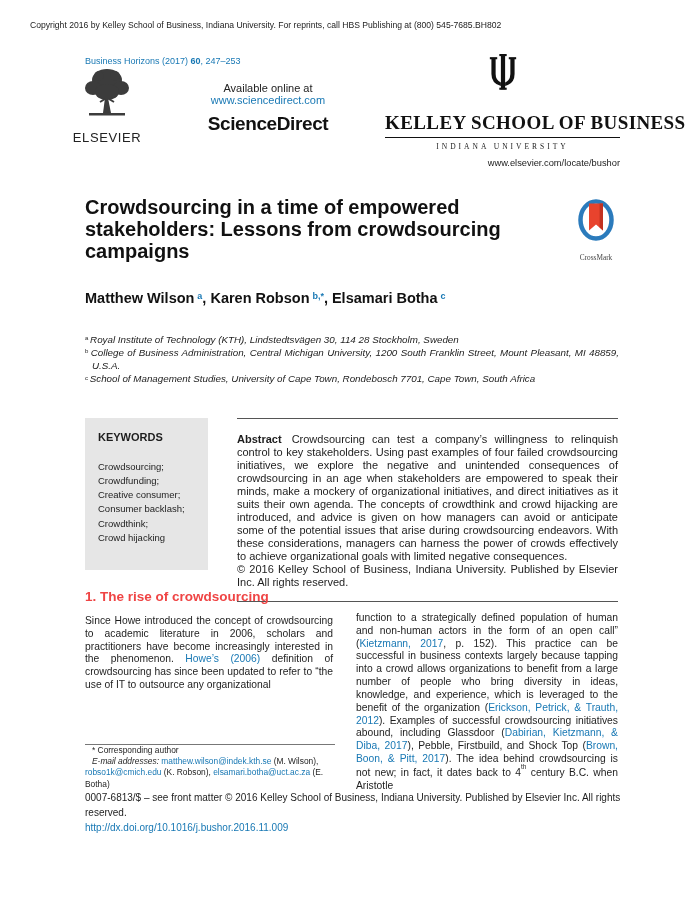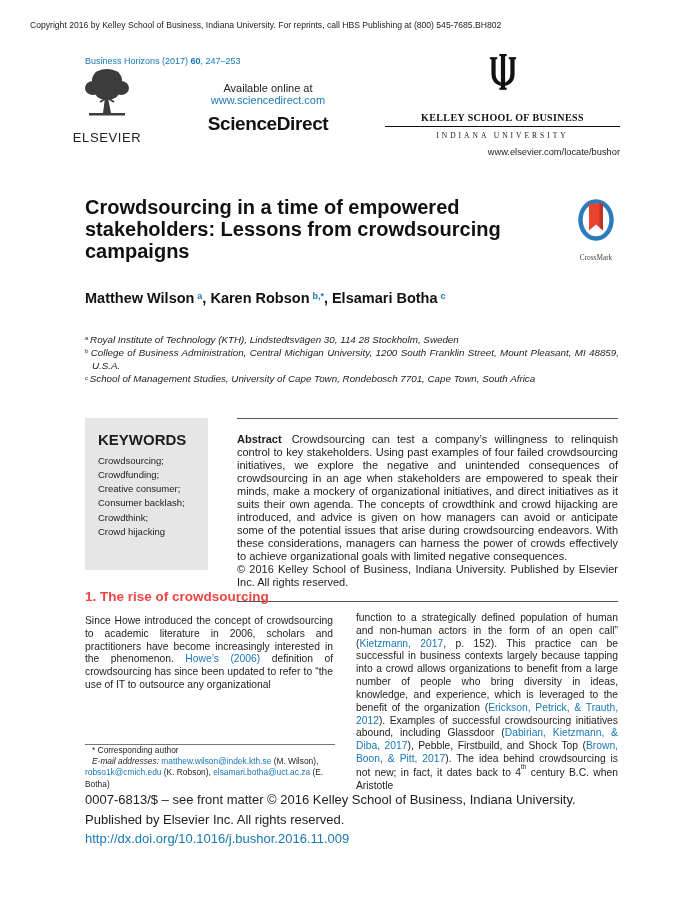--- a/index.html
+++ b/index.html
@@ -30,21 +30,21 @@
                       font-size:13px;letter-spacing:0.6px;color:#222;margin-top:4px;}
 
   
   .sd-block{position:absolute;left:168px;top:82px;width:200px;text-align:center;}
   .sd-available{font-size:11px;color:#222;}
   .sd-wordmark{font-size:19px;font-weight:bold;letter-spacing:-0.4px;color:#111;margin-top:7px;}
 
   
   .kelley-block{position:absolute;left:385px;top:54px;width:235px;text-align:center;}
   .kelley-name{font-family:"Liberation Serif","DejaVu Serif",serif;font-weight:bold;
-               font-size:10px;color:#111;border-bottom:1.5px solid #111;
+               font-size:19px;color:#111;border-bottom:1.5px solid #111;
                padding-bottom:3px;margin-top:14px;letter-spacing:0.4px;white-space:nowrap;}
   .kelley-sub{font-family:"Liberation Serif","DejaVu Serif",serif;font-size:7.5px;
               letter-spacing:3px;color:#222;margin-top:4px;}
   .journal-site{font-size:9.3px;color:#222;text-align:right;margin-top:7px;}
 
   
   .title{position:absolute;left:85px;top:196px;width:462px;font-size:20px;
          font-weight:bold;line-height:1.1;color:#111;}
   .crossmark{position:absolute;left:569px;top:198px;width:54px;text-align:center;cursor:pointer;}
   .crossmark-label{font-family:"Liberation Serif","DejaVu Serif",serif;font-size:7.3px;color:#444;margin-top:1px;}
@@ -55,40 +55,40 @@
   
   .affiliations{position:absolute;left:85px;top:333px;width:534px;font-size:9.8px;
                 font-style:italic;line-height:1.34;text-align:justify;}
   .aff{padding-left:7px;text-indent:-7px;}
   .aff .sup{font-style:normal;}
 
   
   .abstract-section{position:absolute;left:85px;top:418px;width:533px;display:flex;align-items:flex-start;}
   .keywords-box{width:100px;background:var(--keywords-bg);padding:11px 10px 14px 13px;
                 font-size:9.5px;line-height:1.5;min-height:127px;}
-  .keywords-heading{font-weight:bold;font-size:15px;margin-bottom:2px;}
+  .keywords-heading{font-weight:bold;font-size:11px;margin-bottom:14px;}
   .abstract-col{margin-left:29px;flex:1;border-top:1px solid #555;border-bottom:1px solid #555;
                 padding:14px 0 12px;font-size:11px;line-height:1.18;text-align:justify;}
   .abstract-label{font-weight:bold;margin-right:10px;}
 
   
   .section-heading{position:absolute;left:85px;top:589px;font-size:13.5px;font-weight:bold;color:#ef4444;}
   .col{font-size:10.3px;line-height:1.245;text-align:justify;}
   .col-left{position:absolute;left:85px;top:615px;width:248px;}
   .col-right{position:absolute;left:356px;top:612px;width:262px;}
 
   
   .footnote{position:absolute;left:85px;top:744px;width:250px;font-size:8.4px;
             line-height:1.33;border-top:1px solid #777;}
   .footnote .star-line{text-indent:7px;}
   .footnote .emails{text-indent:7px;}
   .footnote .email-label{font-style:italic;}
 
   
-  .page-footer{position:absolute;left:85px;top:790px;width:545px;font-size:13px;line-height:1.5;}
+  .page-footer{position:absolute;left:85px;top:790px;width:545px;font-size:10px;line-height:1.5;}
 </style>
 </head>
 <body>
 
 <div class="top-row">
   <span>Copyright 2016 by Kelley School of Business, Indiana University. For reprints, call HBS Publishing at (800) 545-7685.</span>
   <span>BH802</span>
 </div>
 
 <div class="journal-ref">

